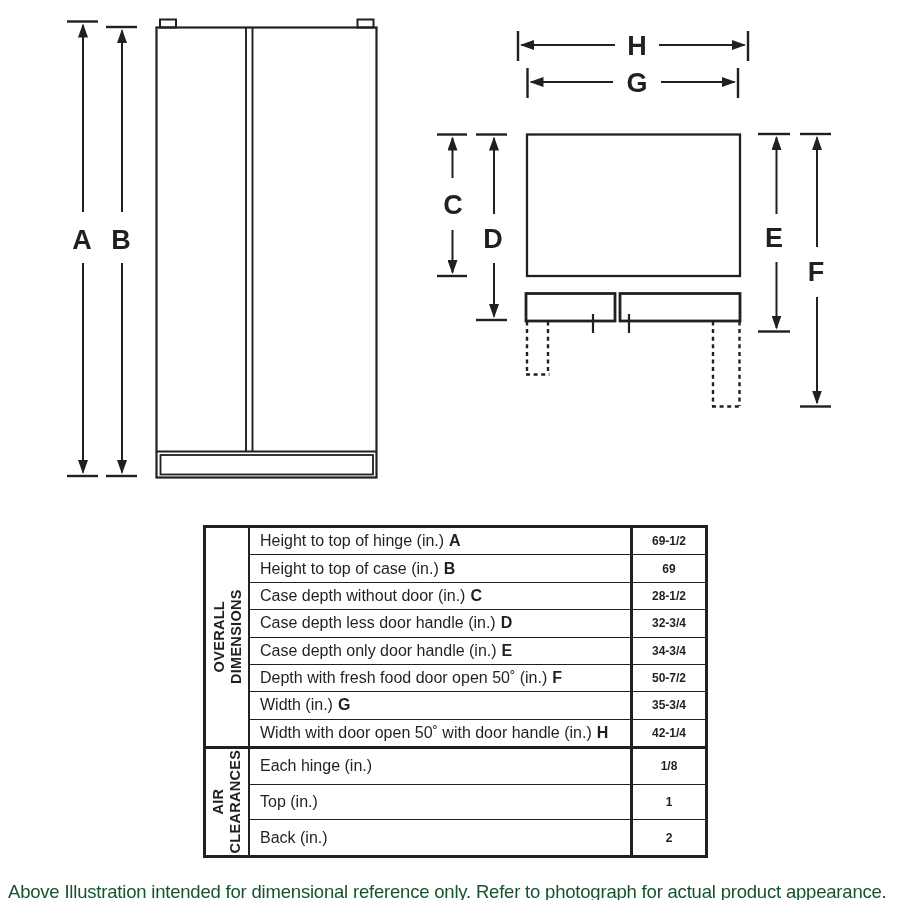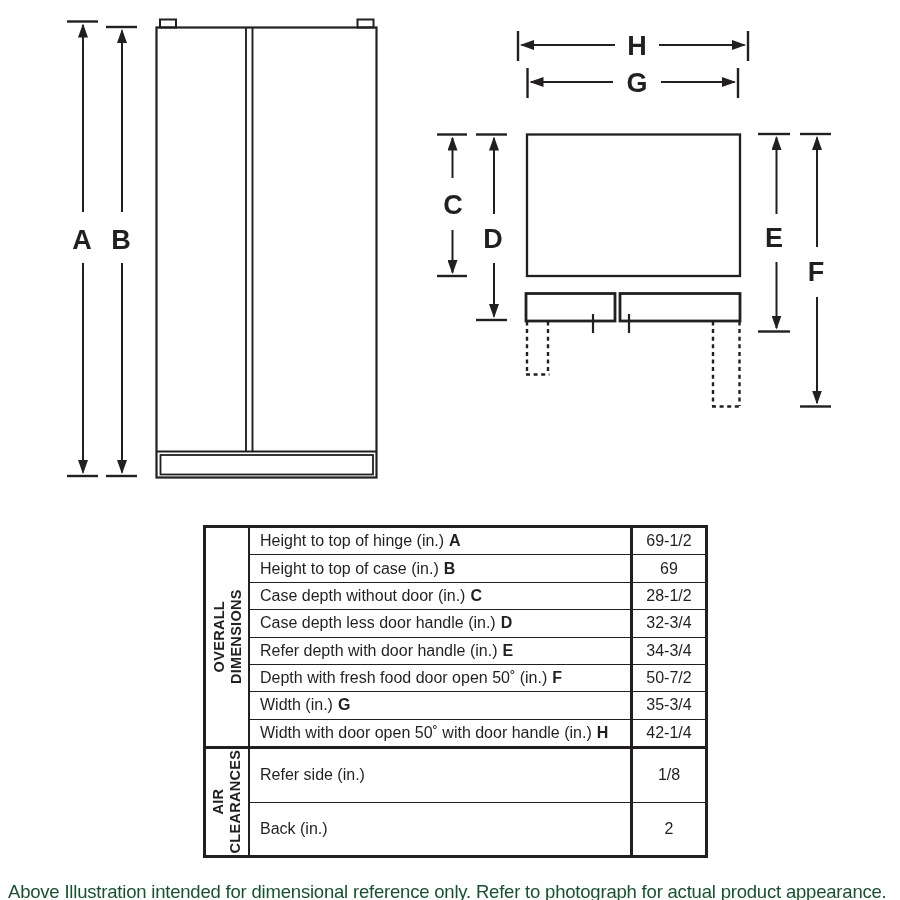--- a/index.html
+++ b/index.html
@@ -33,21 +33,21 @@
   .row { display: flex; flex: 1; }
   .row + .row { border-top: 1.7px solid #231f20; }
   .desc {
     flex: 1; display: flex; align-items: center;
     padding-left: 10px; font-size: 16px; white-space: nowrap; overflow: hidden;
   }
   .desc b { margin-left: 5px; }
   .val {
     flex: 0 0 75px; border-left: 3px solid #231f20;
     display: flex; align-items: center; justify-content: center;
-    font-weight: normal; font-size: 16px;
+    font-weight: bold; font-size: 12px;
   }
 
   .footer-note {
     position: absolute; left: 8px; top: 869px; width: 890px;
     font-size: 18.5px; color: #14532d; white-space: nowrap; letter-spacing: -0.2px; margin-top: 12px;
   }
 </style>
 </head>
 <body>
 
@@ -187,21 +187,21 @@
       </div>
       <div class="row">
         <div class="desc">
             <span>Case depth less door handle (in.)</span>
             <b>D</b>
           </div>
         <div class="val">32-3/4</div>
       </div>
       <div class="row">
         <div class="desc">
-            <span>Refer depth with door handle (in.)</span>
+            <span>Case depth only door handle (in.)</span>
             <b>E</b>
           </div>
         <div class="val">34-3/4</div>
       </div>
       <div class="row">
         <div class="desc">
             <span>Depth with fresh food door open 50˚ (in.)</span>
             <b>F</b>
           </div>
         <div class="val">50-7/2</div>
@@ -226,24 +226,31 @@
   <div class="section section-air">
     <div class="side">
       <div class="rot">
         <span style="display:block">AIR</span>
         <span style="display:block">CLEARANCES</span>
       </div>
     </div>
     <div class="rows">
       <div class="row">
         <div class="desc">
-            <span>Refer side (in.)</span>
+            <span>Each hinge (in.)</span>
             <b></b>
           </div>
         <div class="val">1/8</div>
+      </div>
+      <div class="row">
+        <div class="desc">
+            <span>Top (in.)</span>
+            <b></b>
+          </div>
+        <div class="val">1</div>
       </div>
       <div class="row">
         <div class="desc">
             <span>Back (in.)</span>
             <b></b>
           </div>
         <div class="val">2</div>
       </div>
     </div>
   </div>

